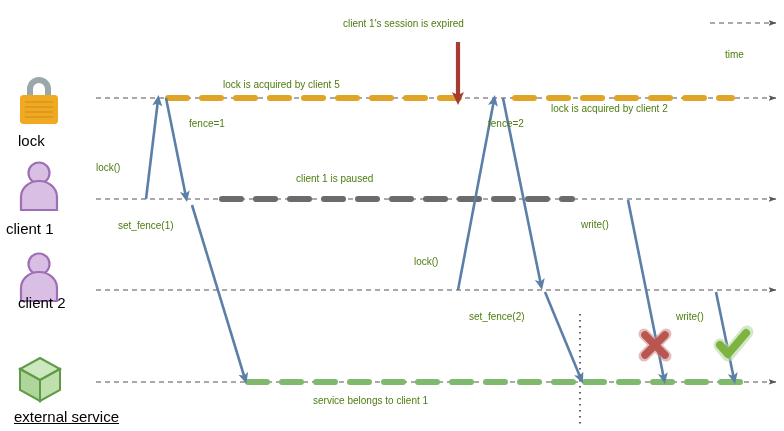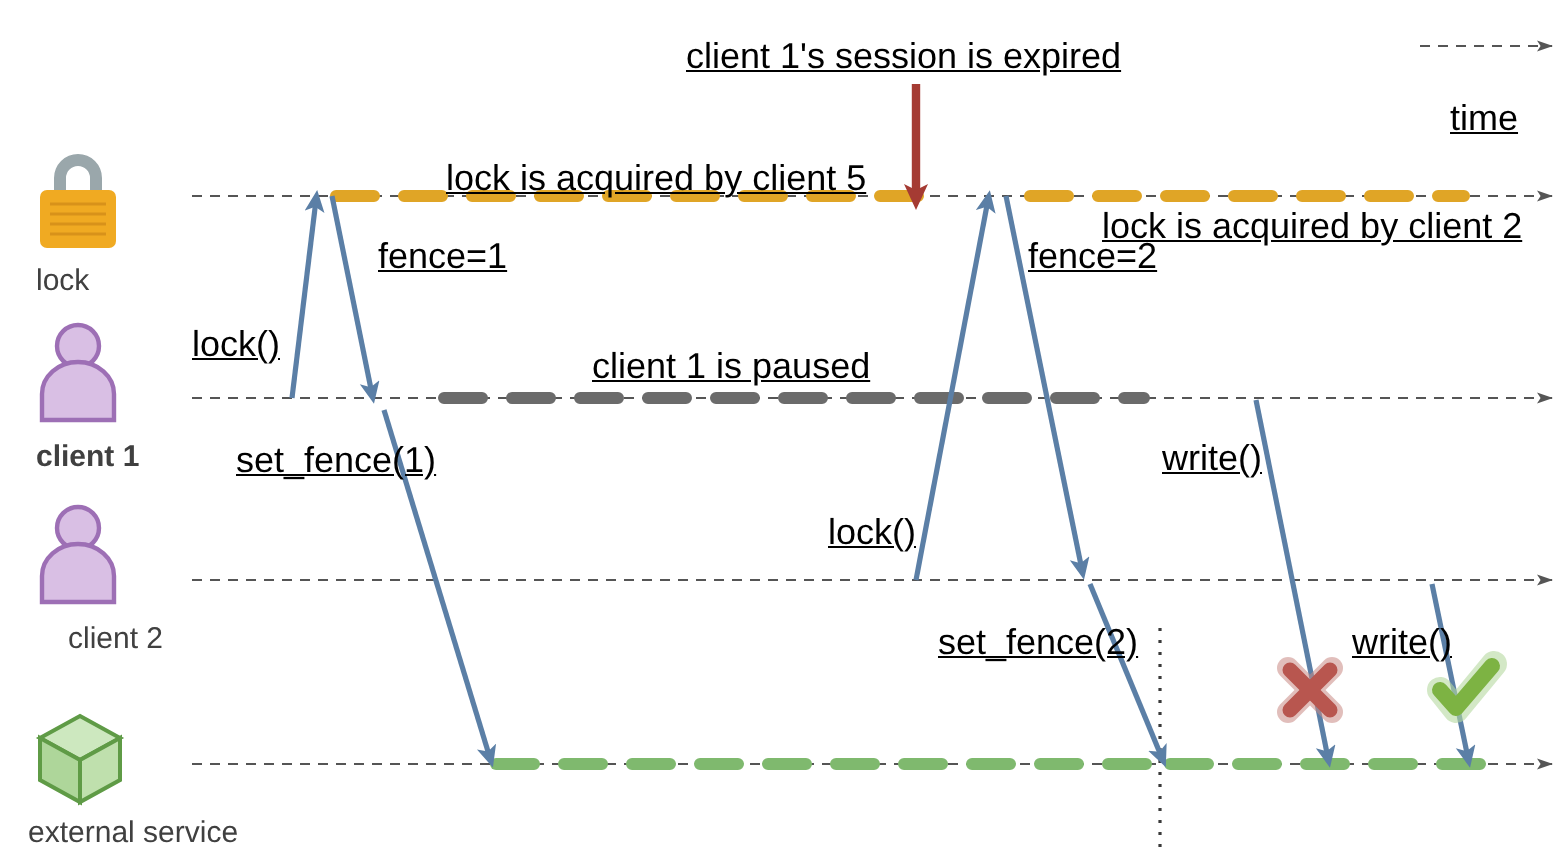--- a/index.html
+++ b/index.html
@@ -19,29 +19,28 @@
   }
   #diagram-svg {
     position: absolute;
     left: 0;
     top: 0;
     width: 784px;
     height: 431px;
   }
   .lbl {
     position: absolute;
-    color: #000000;
-    font-size: 18px;
+    color: #4d7c0f;
+    font-size: 10px;
     line-height: 1;
     white-space: nowrap;
-    text-decoration: underline;
   }
   .actor-name {
     position: absolute;
-    color: #404040;
+    color: #000000;
     font-size: 15px;
     line-height: 1;
     white-space: nowrap;
     text-align: left;
   }
 </style>
 </head>
 <body>
 
 <div id="diagram-root">
@@ -129,33 +128,34 @@
       </g>
     </g>
 
     <g transform="translate(733,345)">
       <path d="M-13 0 L-5 10 L14 -13" fill="none" stroke="#b6d9a0" stroke-width="13" stroke-linecap="round" stroke-linejoin="round" opacity="0.6"></path>
       <path d="M-13 0 L-5 9 L13 -12" fill="none" stroke="#7db343" stroke-width="8" stroke-linecap="round" stroke-linejoin="round"></path>
     </g>
   </svg>
 
   <div class="actor-name" style="left:18px; top:133px;">lock</div>
-  <div class="actor-name" style="left:18px; top:221px;font-weight:bold;">client 1</div>
-  <div class="actor-name" style="left:18px; top:312px;margin-left:16px;">client 2</div>
-  <div class="actor-name" style="left:14px; top:409px;">external service</div>
+  <div class="actor-name" style="left:6px; top:221px;">client 1</div>
+  <div class="actor-name" style="left:18px; top:295px;">client 2</div>
+  <div class="actor-name" style="left:14px; top:409px;text-decoration:underline;">external service</div>
 
   <div class="lbl" style="left:223px; top:80px;">lock is acquired by client 5</div>
   <div class="lbl" style="left:551px; top:80px;margin-top:24px;">lock is acquired by client 2</div>
   <div class="lbl" style="left:296px; top:174px;">client 1 is paused</div>
+  <div class="lbl" style="left:313px; top:396px;">service belongs to client 1</div>
 
   <div class="lbl" style="left:96px; top:163px;">lock()</div>
   <div class="lbl" style="left:172px; top:119px;margin-left:17px;">fence=1</div>
   <div class="lbl" style="left:118px; top:221px;">set_fence(1)</div>
   <div class="lbl" style="left:414px; top:257px;">lock()</div>
-  <div class="lbl" style="left:514px; top:119px;">fence=2</div>
+  <div class="lbl" style="left:488px; top:119px;">fence=2</div>
   <div class="lbl" style="left:469px; top:312px;">set_fence(2)</div>
   <div class="lbl" style="left:581px; top:220px;">write()</div>
   <div class="lbl" style="left:676px; top:312px;">write()</div>
 
   <div class="lbl" style="left:343px; top:19px;">client 1's session is expired</div>
   <div class="lbl" style="left:725px; top:37px;margin-top:13px;">time</div>
 
 </div>
 
 </body></html>

